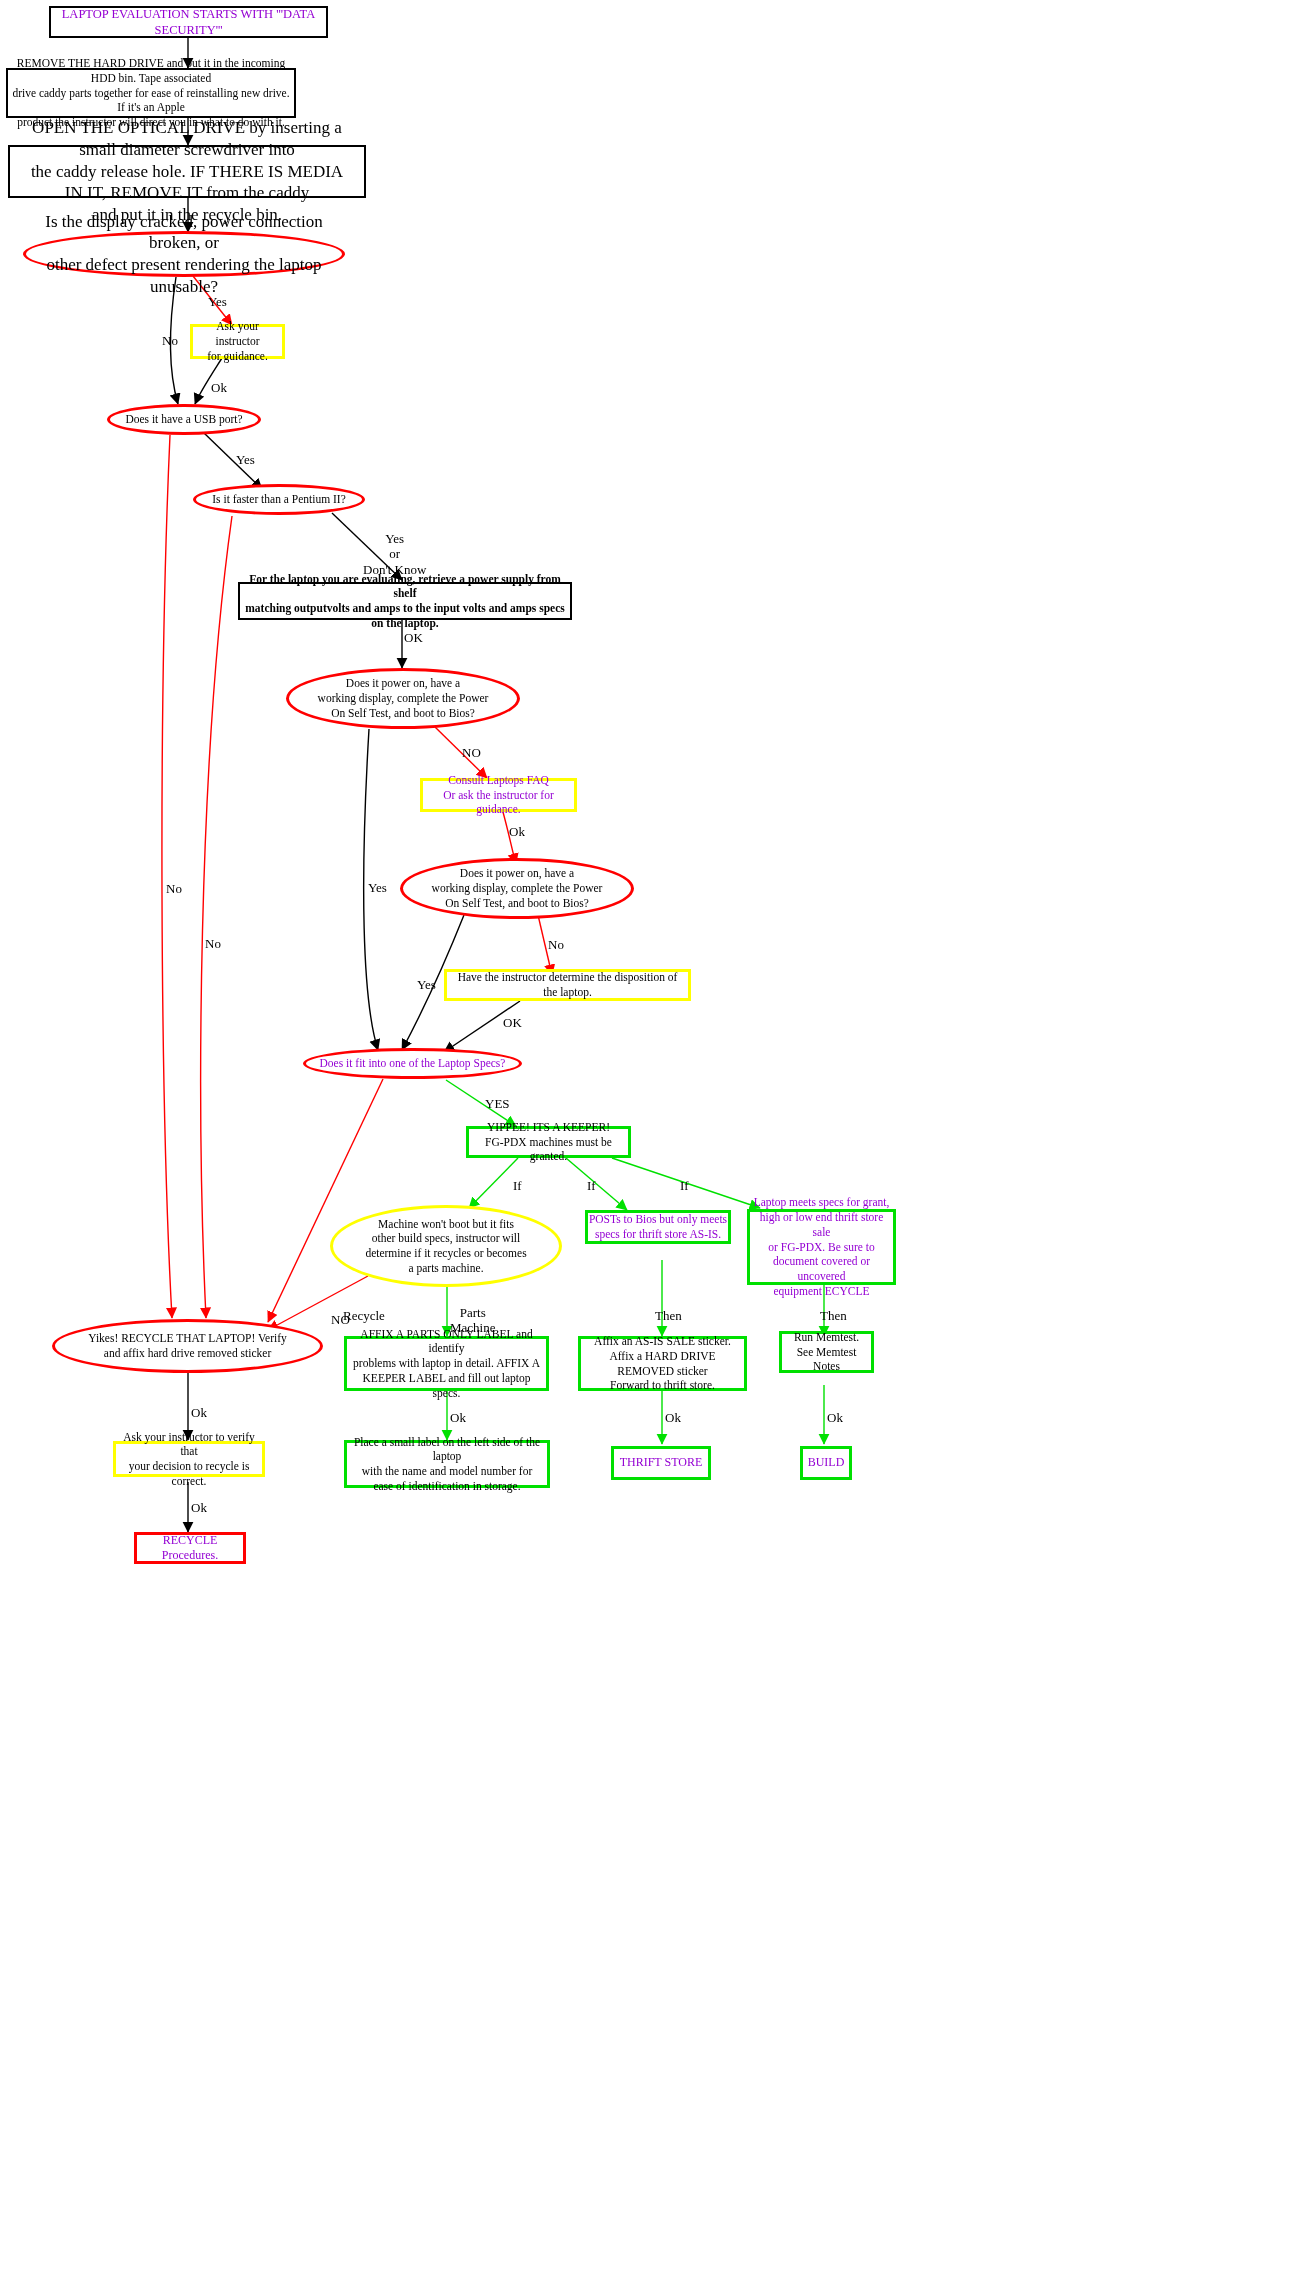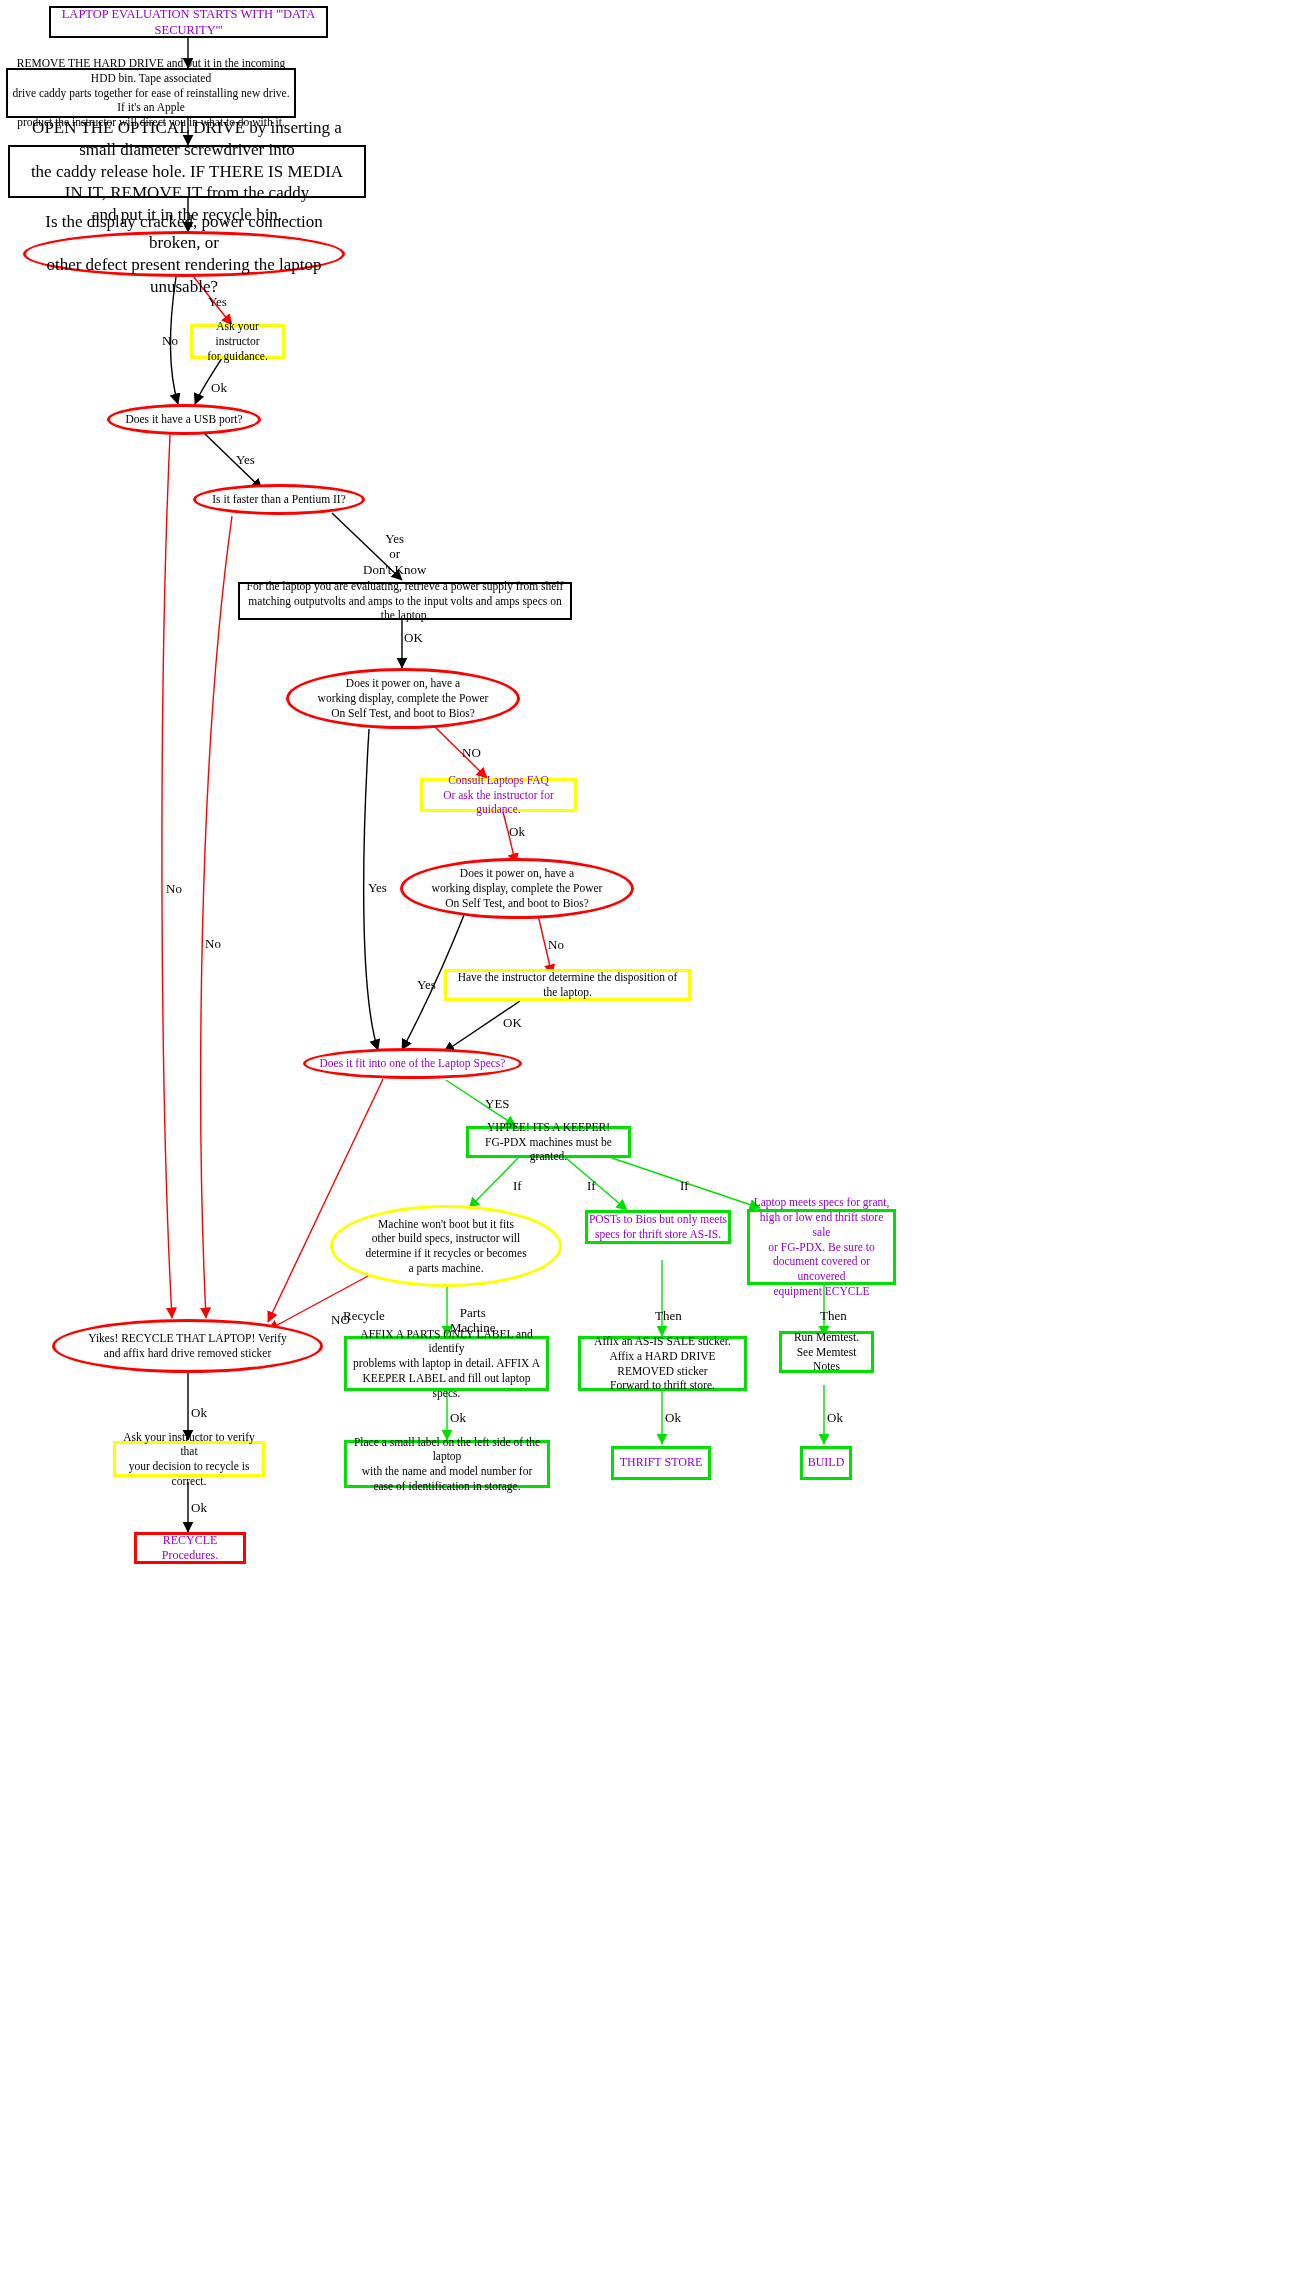--- a/index.html
+++ b/index.html
@@ -154,21 +154,21 @@
   <div class="node ell b-red t-black" style="left:23px; top:231px; width:322px; height:46px; font-size:17px;">Is the display cracked, power connection broken, or
 other defect present rendering the laptop unusable?</div>
 
   <div class="node box b-yellow t-black" style="left:190px; top:324px; width:95px; height:35px; font-size:11.5px;">Ask your instructor
 for guidance.</div>
 
   <div class="node ell b-red t-black" style="left:107px; top:404px; width:154px; height:31px; font-size:11.5px;">Does it have a USB port?</div>
 
   <div class="node ell b-red t-black" style="left:193px; top:484px; width:172px; height:31px; font-size:11.5px;">Is it faster than a Pentium II?</div>
 
-  <div class="node box b-black t-black" style="left:238px; top:582px; width:334px; height:38px; font-size:11.5px; padding:2px 5px;">For the laptop you are evaluating, retrieve a power supply from shelf
+  <div class="node box b-black t-black" style="left:238px; top:582px; width:334px; height:38px; font-size:11.5px; padding:2px 5px;font-weight:bold;">For the laptop you are evaluating, retrieve a power supply from shelf
 matching outputvolts and amps to the  input volts and amps specs on the laptop.</div>
 
   <div class="node ell b-red t-black" style="left:286px; top:668px; width:234px; height:61px; font-size:11.5px;">Does it power on, have a
 working display, complete the Power
 On Self Test, and boot to Bios?</div>
 
   <div class="node box b-yellow t-purple" style="left:420px; top:778px; width:157px; height:34px; font-size:11.5px;">Consult Laptops FAQ
 Or ask the instructor for guidance.</div>
 
   <div class="node ell b-red t-black" style="left:400px; top:858px; width:234px; height:61px; font-size:11.5px;">Does it power on, have a

